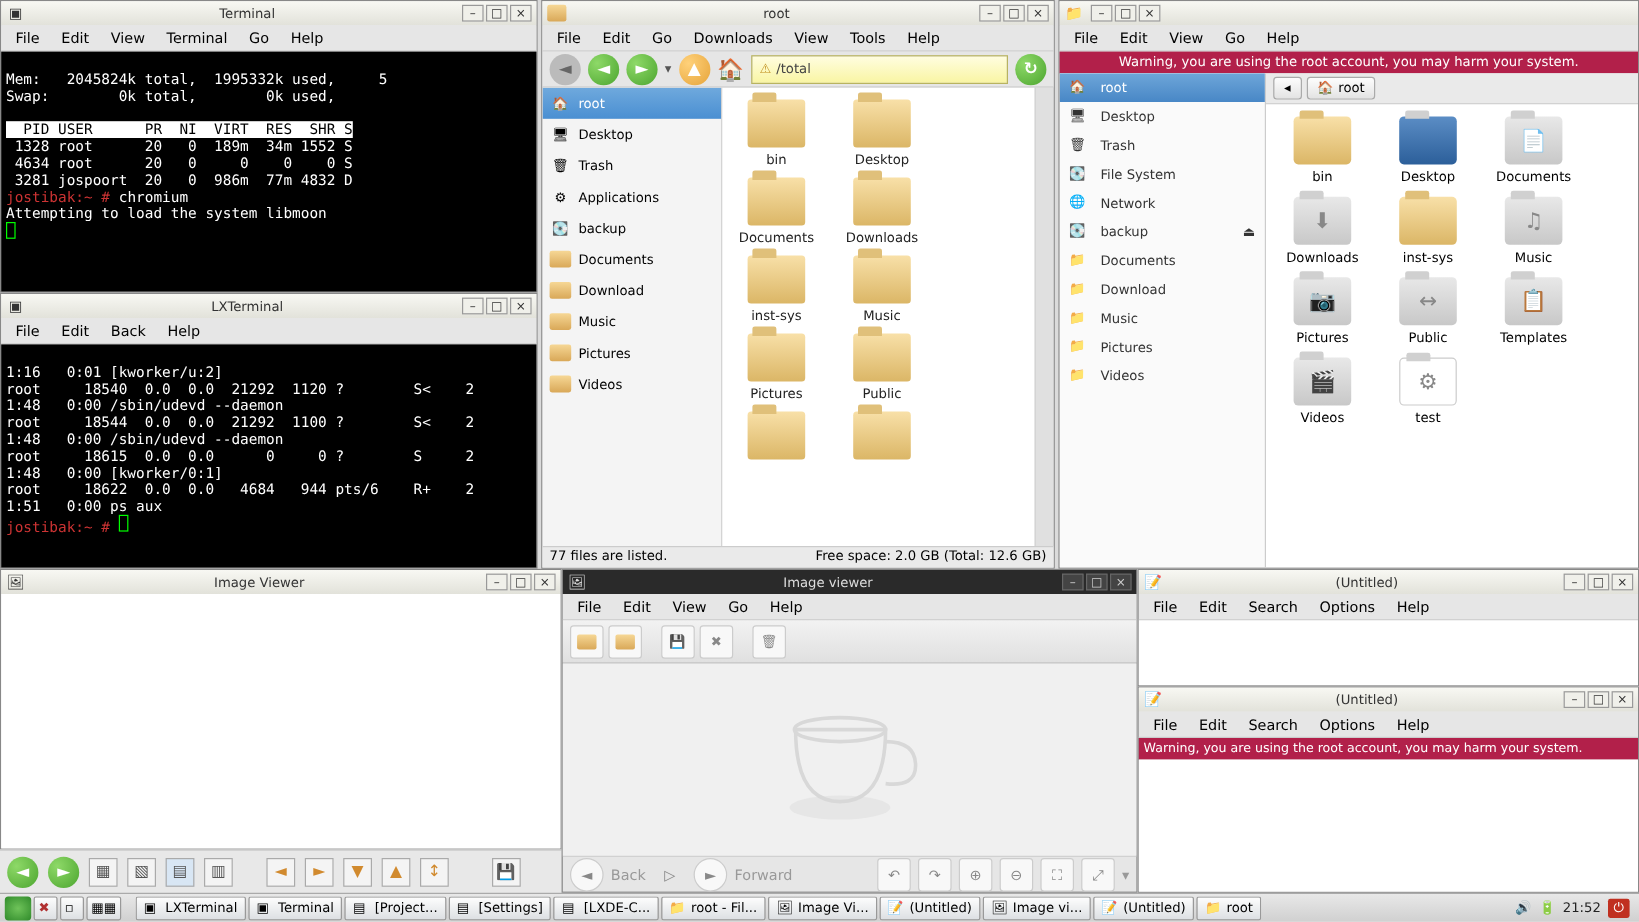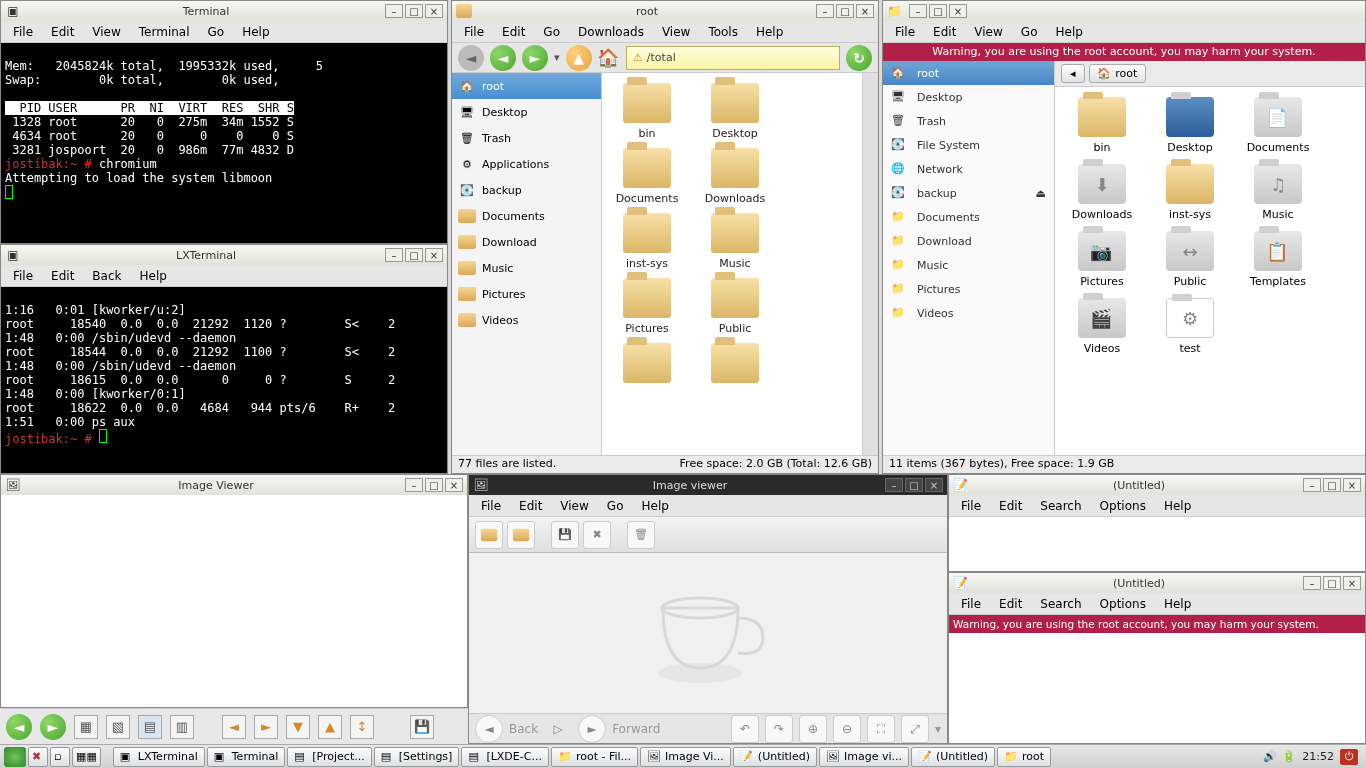--- a/index.html
+++ b/index.html
@@ -86,21 +86,21 @@
     <span class="mi">View</span>
     <span class="mi">Terminal</span>
     <span class="mi">Go</span>
     <span class="mi">Help</span>
   </div>
   <div class="term">
 <span>Mem:   2045824k total,  1995332k used,     5</span>
 <span>Swap:        0k total,        0k used,</span>
 
 <span class="hl">  PID USER      PR  NI  VIRT  RES  SHR S</span>
-<span> 1328 root      20   0  275m  34m 1552 S</span>
+<span> 1328 root      20   0  189m  34m 1552 S</span>
 <span> 4634 root      20   0     0    0    0 S</span>
 <span> 3281 jospoort  20   0  986m  77m 4832 D</span>
 <span class="red">jostibak:~ #</span><span> chromium</span>
 <span>Attempting to load the system libmoon</span>
 <span class="cursor"></span></div>
 </div>
 
 <div class="win" style="left:0; top:244px; width:448px; height:230px;">
   <div class="titlebar">
     <span class="icon">▣</span>
@@ -422,23 +422,20 @@
           </div>
           <div class="t-item">
             <div class="t-fold file">
               <span class="overlay">⚙</span>
             </div>
             <div class="label">test</div>
           </div>
         </div>
     </div>
   </div>
-  <div class="statusbar">
-    <span>11 items (367 bytes), Free space: 1.9 GB</span>
-  </div>
 </div>
 
 <div class="win" style="left:468px; top:474px; width:480px; height:270px;">
   <div class="titlebar dark">
     <span class="icon">🖼</span>
     <span class="title">Image viewer</span>
     <span class="winbtns">
       <span class="wb" style="background:#444;border-color:#666;color:#ccc">–</span>
       <span class="wb" style="background:#444;border-color:#666;color:#ccc">□</span>
       <span class="wb" style="background:#444;border-color:#666;color:#ccc">×</span>

